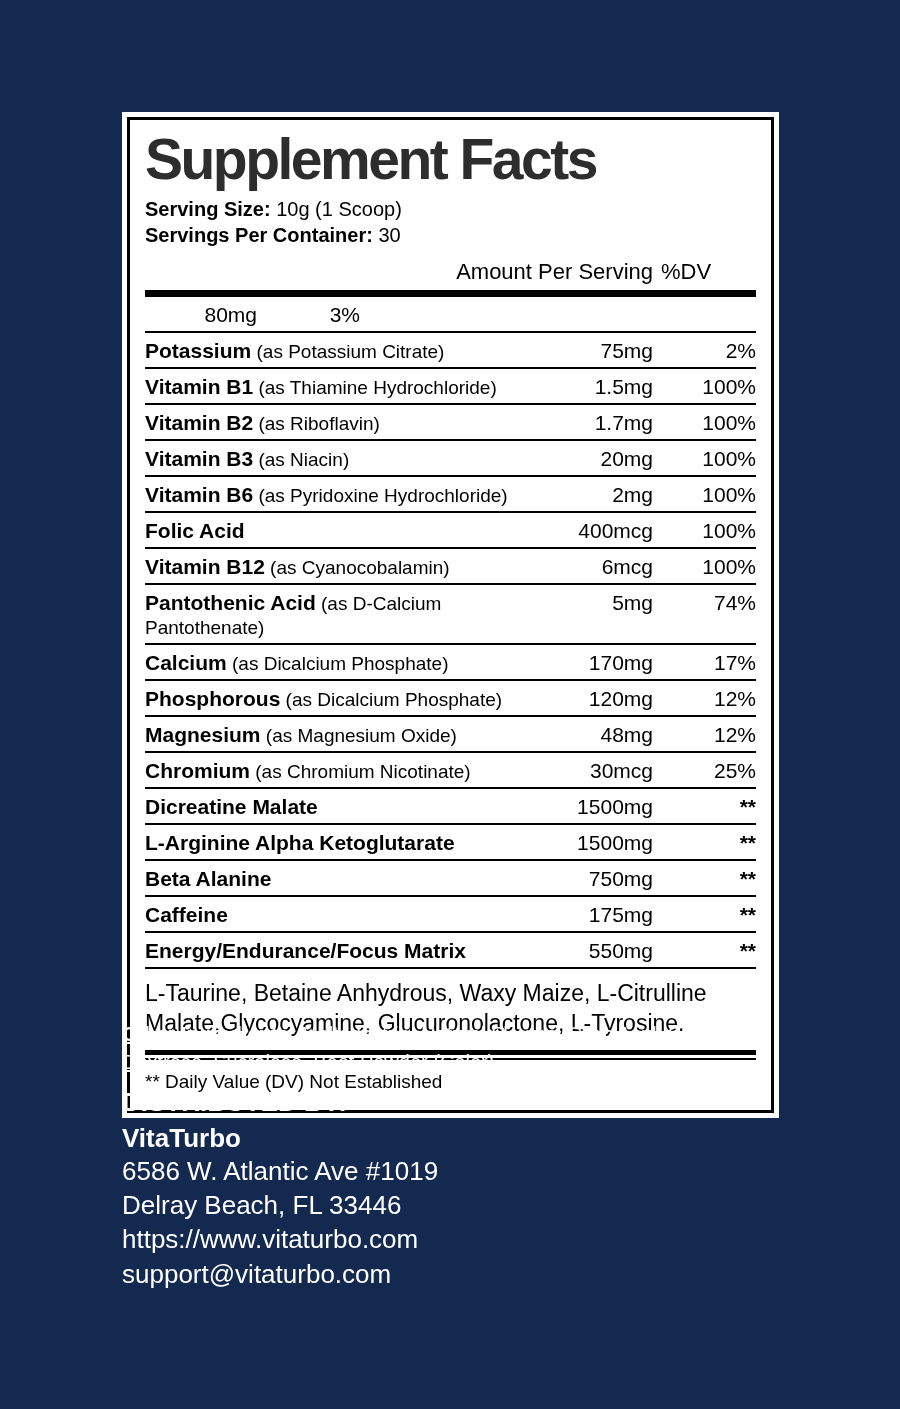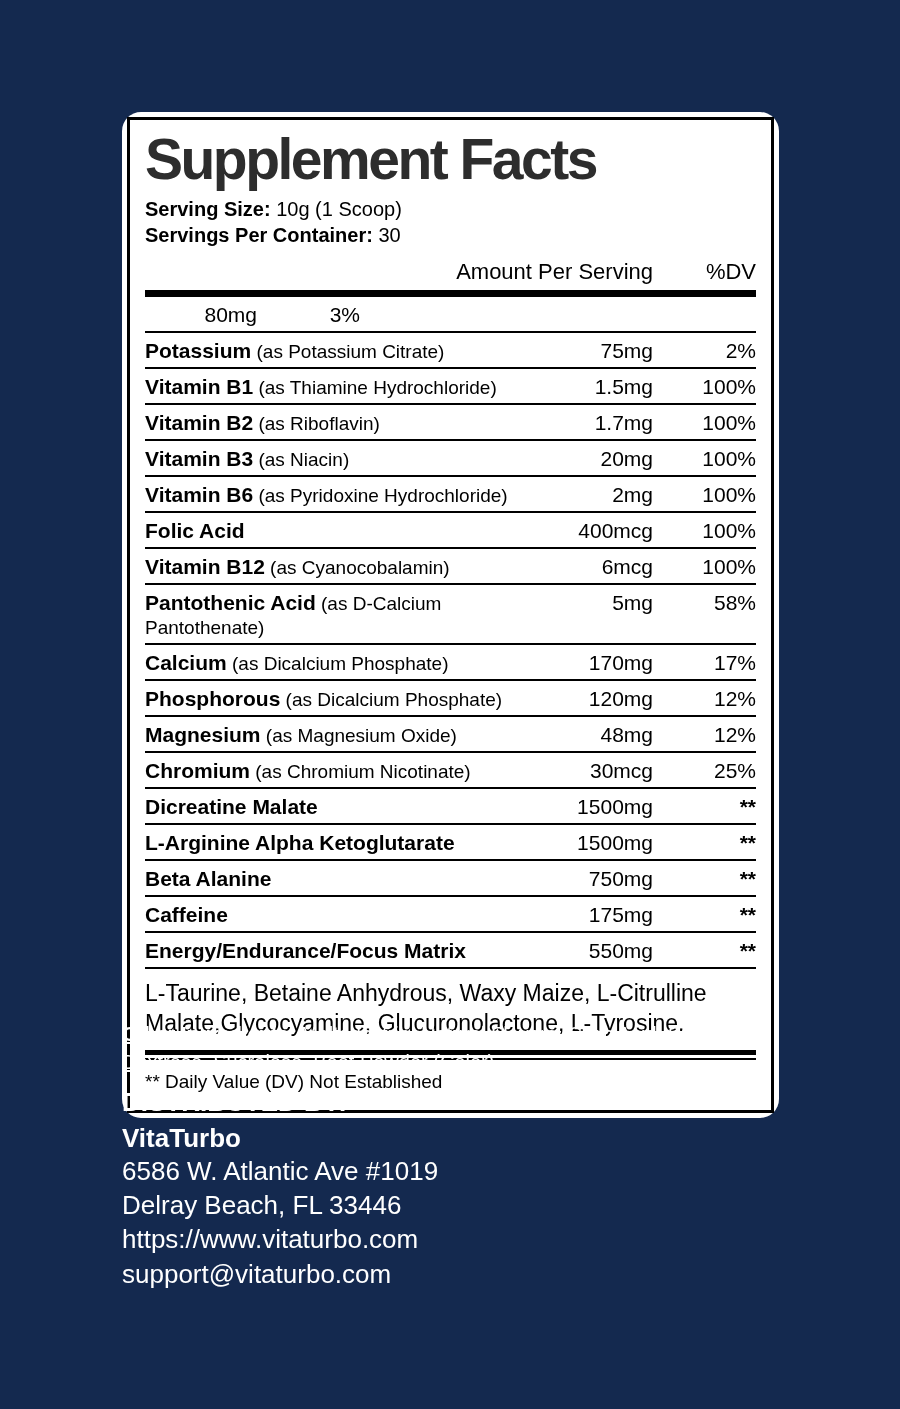--- a/index.html
+++ b/index.html
@@ -5,36 +5,36 @@
   * { margin:0; padding:0; box-sizing:border-box; }
   html,body { width:900px; height:1409px; }
   body {
     background:#14294F;
     font-family:"Liberation Sans", sans-serif;
     position:relative;
     color:#000;
   }
   .panel {
     position:absolute; left:122px; top:112px; width:657px;
-    background:#fff; padding:5px;border-radius:19px;
+    background:#fff; padding:5px;
   }
   .panel-inner {
     border:3px solid #000;
     padding:10px 15px 14px 15px;
     background:#fff;
   }
   .sf-title {
     font-size:57px; font-weight:700; color:#2d2d2d;
     letter-spacing:-2.5px; line-height:1.05; margin-bottom:8px;
   }
   .serv-line { font-size:20px; margin-bottom:3px; }
   .serv-line .lbl { font-weight:700; }
   .hdr-row { display:flex; font-size:22px; font-weight:400; margin-top:12px; padding-bottom:5px; }
   .hdr-amount { flex:1; text-align:right; padding-right:8px; }
-  .col-dv { width:95px; text-align:right; }
+  .col-dv { width:95px; text-align:left; }
   .bar { height:7px; background:#000; }
   .nrow {
     display:flex; align-items:baseline;
     padding:6px 0 4px; border-bottom:2px solid #000;
     font-size:21px;
   }
   .nname { flex:1; }
   .nname .nm { font-weight:700; }
   .nname .det { font-size:19px; font-weight:400; }
   .namount { width:120px; text-align:right; padding-right:8px; }
@@ -104,21 +104,21 @@
       <div class="ndv pct">100%</div>
     </div>
     <div class="nrow">
       <div class="nname"><span class="nm">Vitamin B12</span><span class="det"> (as Cyanocobalamin)</span></div>
       <div class="namount">6mcg</div>
       <div class="ndv pct">100%</div>
     </div>
     <div class="nrow">
       <div class="nname"><span class="nm">Pantothenic Acid</span><span class="det"> (as D-Calcium Pantothenate)</span></div>
       <div class="namount">5mg</div>
-      <div class="ndv pct">58%</div>
+      <div class="ndv pct">74%</div>
     </div>
     <div class="nrow">
       <div class="nname"><span class="nm">Calcium</span><span class="det"> (as Dicalcium Phosphate)</span></div>
       <div class="namount">170mg</div>
       <div class="ndv pct">17%</div>
     </div>
     <div class="nrow">
       <div class="nname"><span class="nm">Phosphorous</span><span class="det"> (as Dicalcium Phosphate)</span></div>
       <div class="namount">120mg</div>
       <div class="ndv pct">12%</div>

